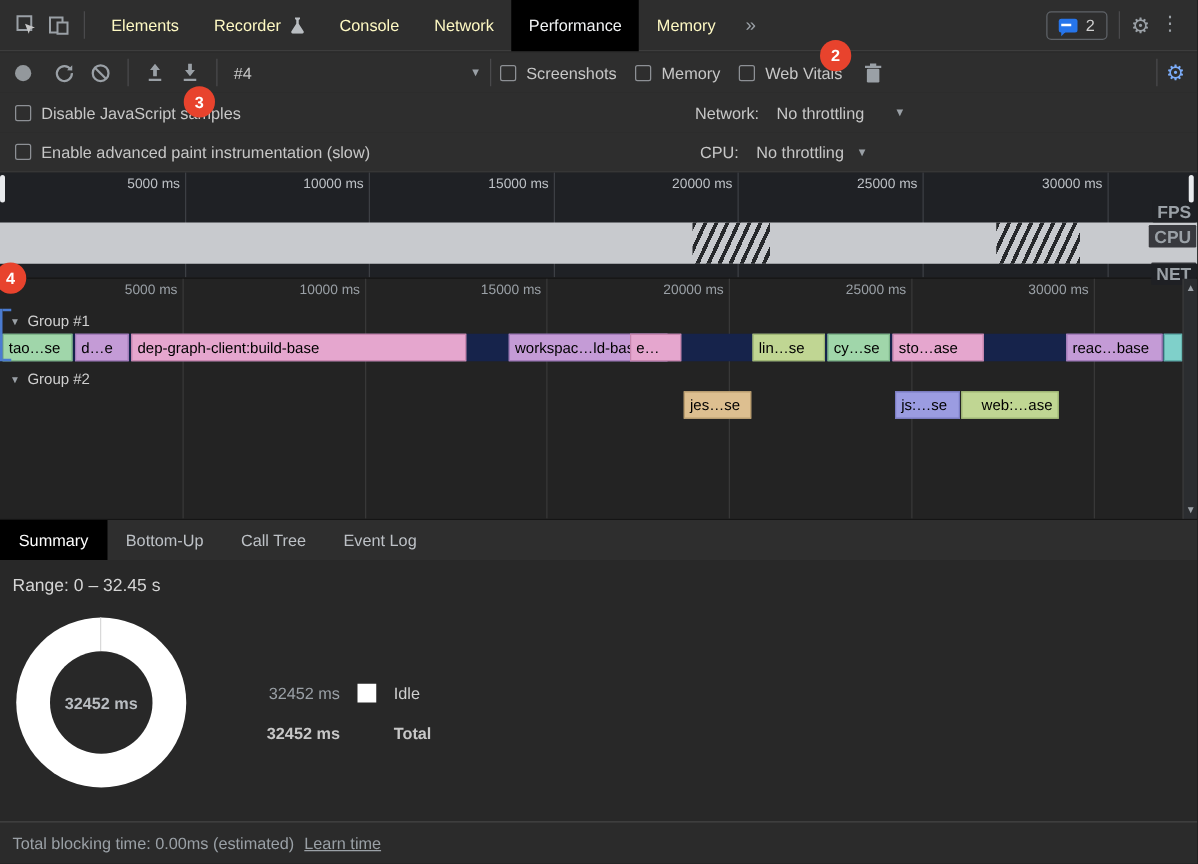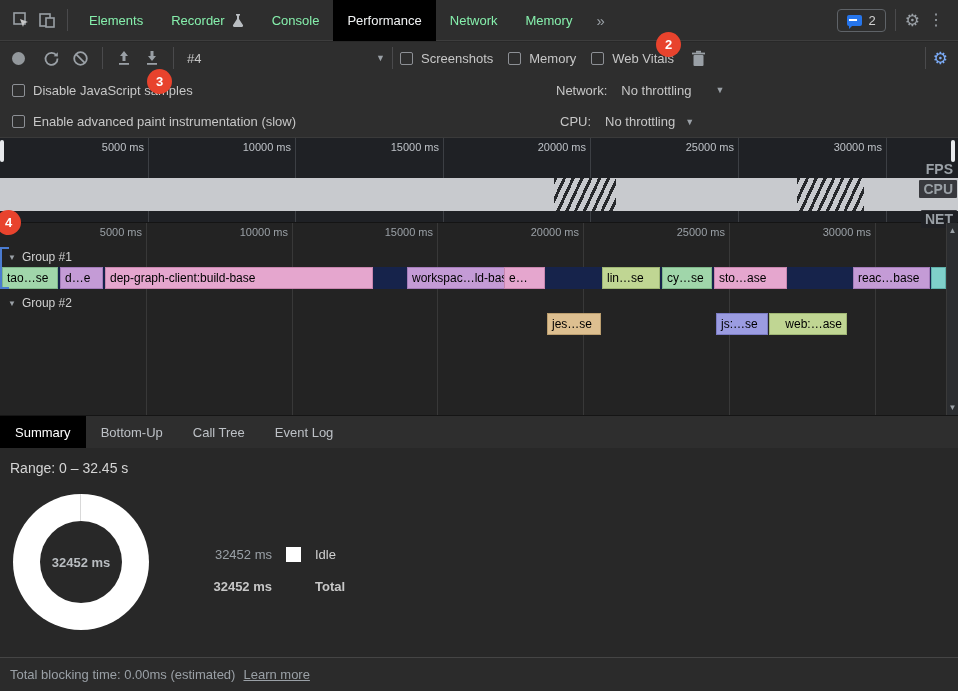--- a/index.html
+++ b/index.html
@@ -5,21 +5,21 @@
   html,body{margin:0;padding:0;background:#1a1a1a;}
   *{box-sizing:border-box;}
   #app{position:relative;width:958px;height:691px;background:#282828;
        font-family:"Liberation Sans",sans-serif;color:#c7c7c7;font-size:13px;
        overflow:hidden;user-select:none;}
   .row{position:absolute;left:0;right:0;display:flex;align-items:center;}
   .sep{width:1px;height:22px;background:#4a4a4c;margin:0 7px;flex:none;}
   .icon{flex:none;display:inline-flex;align-items:center;justify-content:center;color:#9aa0a6;}
   
   #tabbar{top:0;height:41px;background:#2e2e2e;border-bottom:1px solid #3d3d3d;padding-left:8px;}
-  .tab{height:41px;display:flex;align-items:center;padding:0 14px;color:#86efac;cursor:default;gap:7px;}
+  .tab{height:41px;display:flex;align-items:center;padding:0 14px;color:#fef9c3;cursor:default;gap:7px;}
   .tab.active{background:#000;color:#f1f3f4;}
   .more-tabs{padding:0 10px;color:#9aa0a6;font-size:15px;}
   #tabbar-right{margin-left:auto;display:flex;align-items:center;padding-right:8px;gap:2px;}
   .chat-badge{display:flex;align-items:center;gap:7px;border:1px solid #5f6368;border-radius:4px;
               padding:3px 9px;color:#d0d0d0;}
   .chat-bubble{position:relative;width:15px;height:11px;background:#2675eb;border-radius:2px;}
   .chat-bubble::before{content:"";position:absolute;left:2px;top:4px;width:8px;height:2px;background:#fff;}
   .chat-bubble::after{content:"";position:absolute;left:2px;bottom:-3px;border:3px solid transparent;
                       border-top-color:#2675eb;border-left-color:#2675eb;}
   .gear{font-size:17px;line-height:1;}
@@ -126,25 +126,25 @@
           <span>Recorder</span>
           <span class="icon">
             <svg width="12" height="14" viewBox="0 0 12 14">
               <path d="M4 1h4v1.2L7 3v3l3.6 5.6A1.4 1.4 0 0 1 9.4 14H2.6a1.4 1.4 0 0 1-1.2-2.4L5 6V3L4 2.2Z" fill="#b9bdc1"></path>
             </svg>
           </span>
         </div>
         <div class="tab">
           <span>Console</span>
         </div>
+        <div class="tab">
+          <span>Network</span>
+        </div>
         <div class="tab active">
           <span>Performance</span>
-        </div>
-        <div class="tab">
-          <span>Network</span>
         </div>
         <div class="tab">
           <span>Memory</span>
         </div>
       </div>
     <span class="more-tabs">»</span>
     <div id="tabbar-right">
       <span class="chat-badge">
         <span class="chat-bubble"></span>
         <span>2</span>
@@ -335,20 +335,20 @@
       <span class="lg-swatch"></span>
       <span class="lg-name">Idle</span>
       <span class="lg-val bold">32452 ms</span>
       <span></span>
       <span class="lg-name bold">Total</span>
     </div>
   </div>
 
   <div class="row" id="footer">
     <span>Total blocking time: 0.00ms (estimated)</span>
-    <a>Learn more</a>
+    <a>Learn time</a>
   </div>
 
   <div class="step-badge" style="left:656px;top:32px;">2</div>
   <div class="step-badge" style="left:147px;top:69px;">3</div>
   <div class="step-badge" style="left:-4px;top:210px;">4</div>
 
 </div>
 
 </body></html>

